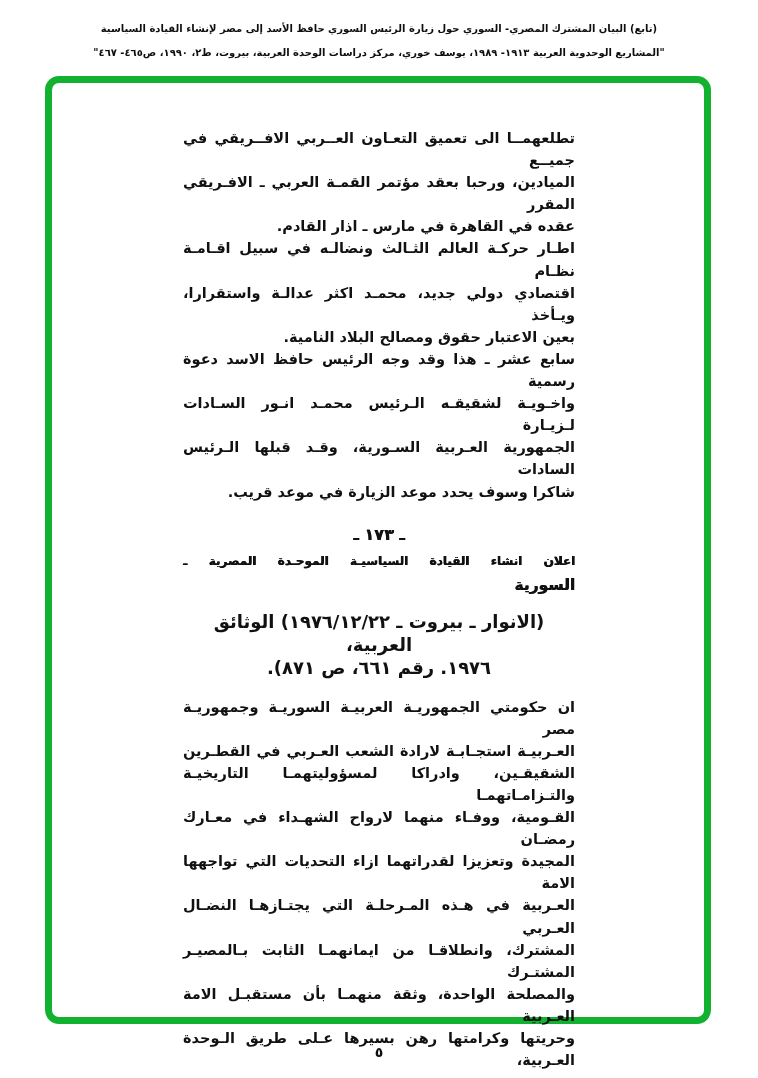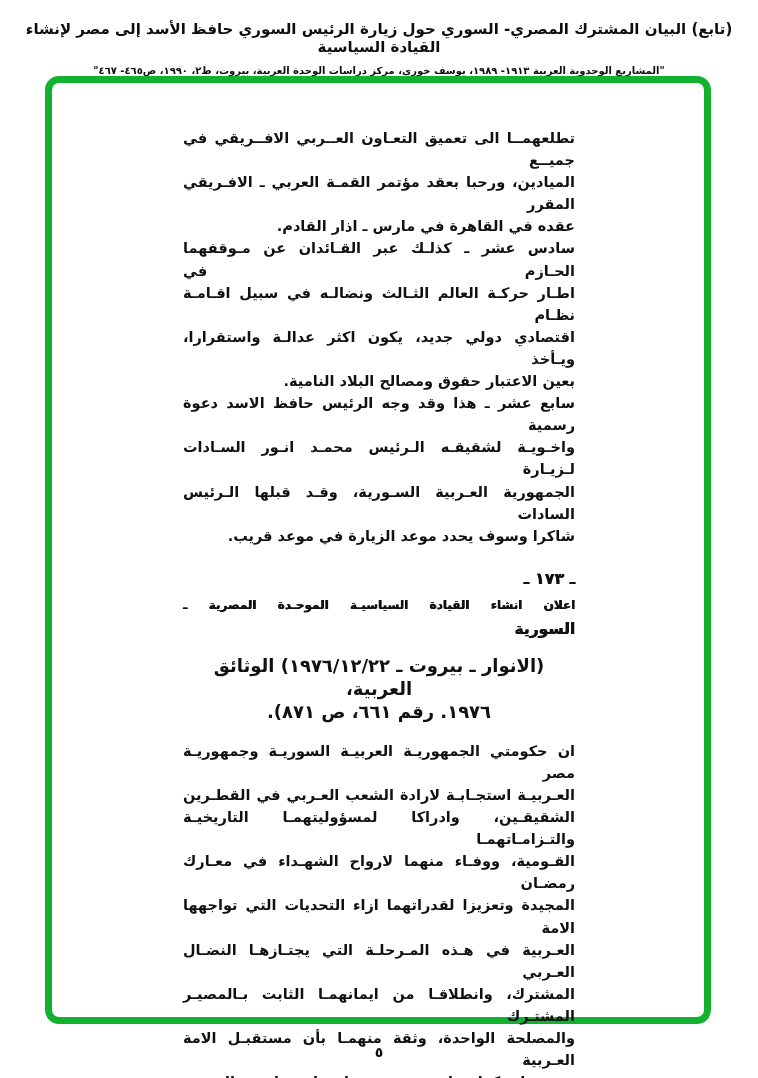--- a/index.html
+++ b/index.html
@@ -15,21 +15,21 @@
     background: #ffffff;
     overflow: hidden;
   }
   .doc-header {
     position: absolute;
     top: 20px; left: 8px; right: 8px;
     direction: rtl;
     text-align: center;
     font-weight: bold;
   }
-  .doc-header .h1 { font-size: 15px; line-height: 18px; }
+  .doc-header .h1 { font-size: 10px; line-height: 18px; }
   .doc-header .h2 { font-size: 10px; line-height: 14px; margin-top: 8px; }
   .green-frame {
     position: absolute;
     left: 45px; top: 76px;
     width: 666px; height: 948px;
     border: 7px solid #12b230;
     border-radius: 14px;
     box-sizing: border-box;
     background: #ffffff;
   }
@@ -40,21 +40,21 @@
     direction: rtl;
     font-weight: bold;
     font-size: 14.5px;
     line-height: 22.1px;
     color: #111111;
   }
   .line { }
   .line.just { text-align: justify; text-align-last: justify; }
   .section-number {
     margin-top: 21px;
-    text-align: right;
+    text-align: center;
     font-size: 16px;
     line-height: 22px;
     letter-spacing: 2px;
     text-shadow: 0.5px 0 currentColor;
   }
   .title1 {
     margin-top: 3px;
     font-size: 12px;
     line-height: 24px;
     text-align: justify;
@@ -92,23 +92,22 @@
   </header>
 
   <div class="green-frame" style="border-color: rgb(18, 178, 48);"></div>
 
   <div class="column">
 
     <div class="block">
         <div class="line just">تطلعهمــا الى تعميق التعـاون العــربي الافــريقي في جميــع</div>
         <div class="line just">الميادين، ورحبا بعقد مؤتمر القمـة العربي ـ الافـريقي المقرر</div>
         <div class="line">عقده في القاهرة في مارس ـ اذار القادم.</div>
-        <div class="line just">سادس عشر ـ كذلـك عبر القـائدان عن مـوقفهما الحـازم في</div>
         <div class="line just">اطـار حركـة العالم الثـالث ونضالـه في سبيل اقـامـة نظـام</div>
-        <div class="line just">اقتصادي دولي جديد، يكون اكثر عدالـة واستقرارا، ويـأخذ</div>
+        <div class="line just">اقتصادي دولي جديد، محمـد اكثر عدالـة واستقرارا، ويـأخذ</div>
         <div class="line">بعين الاعتبار حقوق ومصالح البلاد النامية.</div>
         <div class="line just">سابع عشر ـ هذا وقد وجه الرئيس حافظ الاسد دعوة رسمية</div>
         <div class="line just">واخـويـة لشقيقـه الـرئيس محمـد انـور السـادات لـزيـارة</div>
         <div class="line just">الجمهورية العـربية السـورية، وقـد قبلها الـرئيس السادات</div>
         <div class="line">شاكرا وسوف يحدد موعد الزيارة في موعد قريب.</div>
       </div>
 
     <div class="section-number">ـ ١٧٣ ـ</div>
 
     <div class="title1">اعلان انشاء القيادة السياسيـة الموحـدة المصرية ـ</div>

